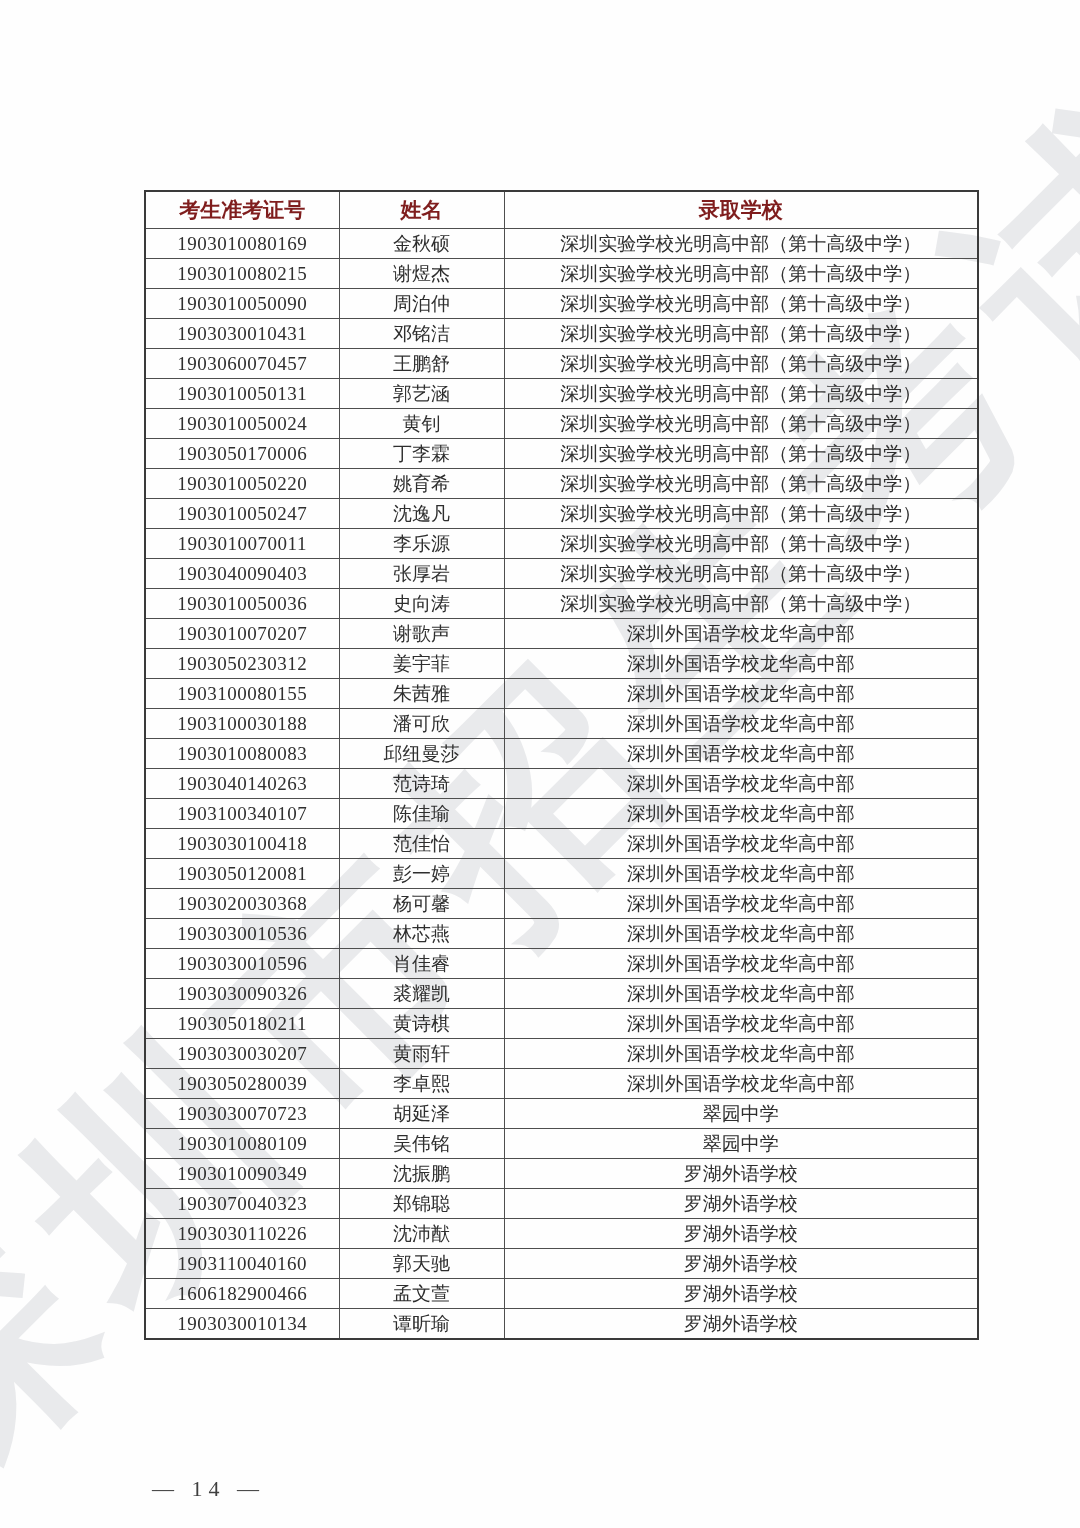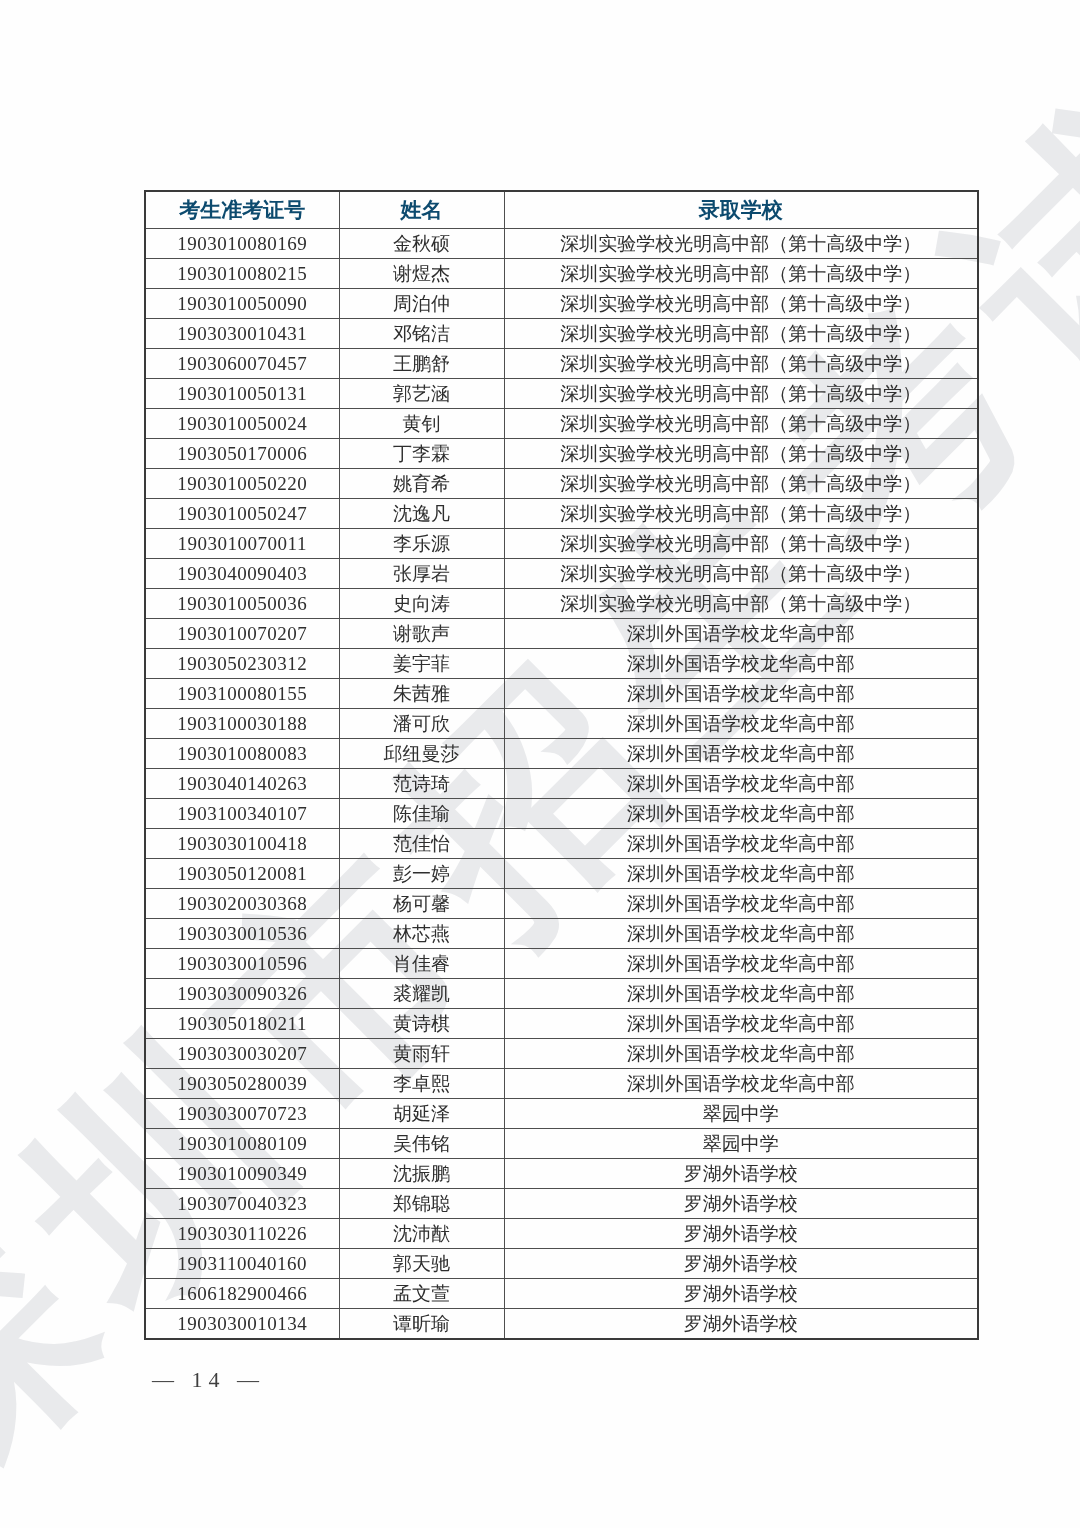--- a/index.html
+++ b/index.html
@@ -48,31 +48,31 @@
     vertical-align: middle;
     color: #2e2e2e;
     overflow: hidden;
     white-space: nowrap;
   }
   .admission-table { border: 2px solid #3a3a3a; }
   .admission-table th {
     height: 37px;
     font-size: 21px;
     font-weight: bold;
-    color: #0c4a6e;
+    color: #7f1d1d;
   }
   .admission-table td {
     height: 29px;
     font-size: 19px;
     line-height: 29px;
   }
   .admission-table td.id-cell { letter-spacing: 0.5px; margin-top: 14px; }
   .page-number {
     position: absolute;
-    left: 152px; top: 1367px;
+    left: 152px; top: 1476px;
     font-size: 22px;
     color: #3f3f3f;
     letter-spacing: 6px;
     z-index: 2;
   }
 </style>
 </head>
 <body>
 
 <div class="page">

